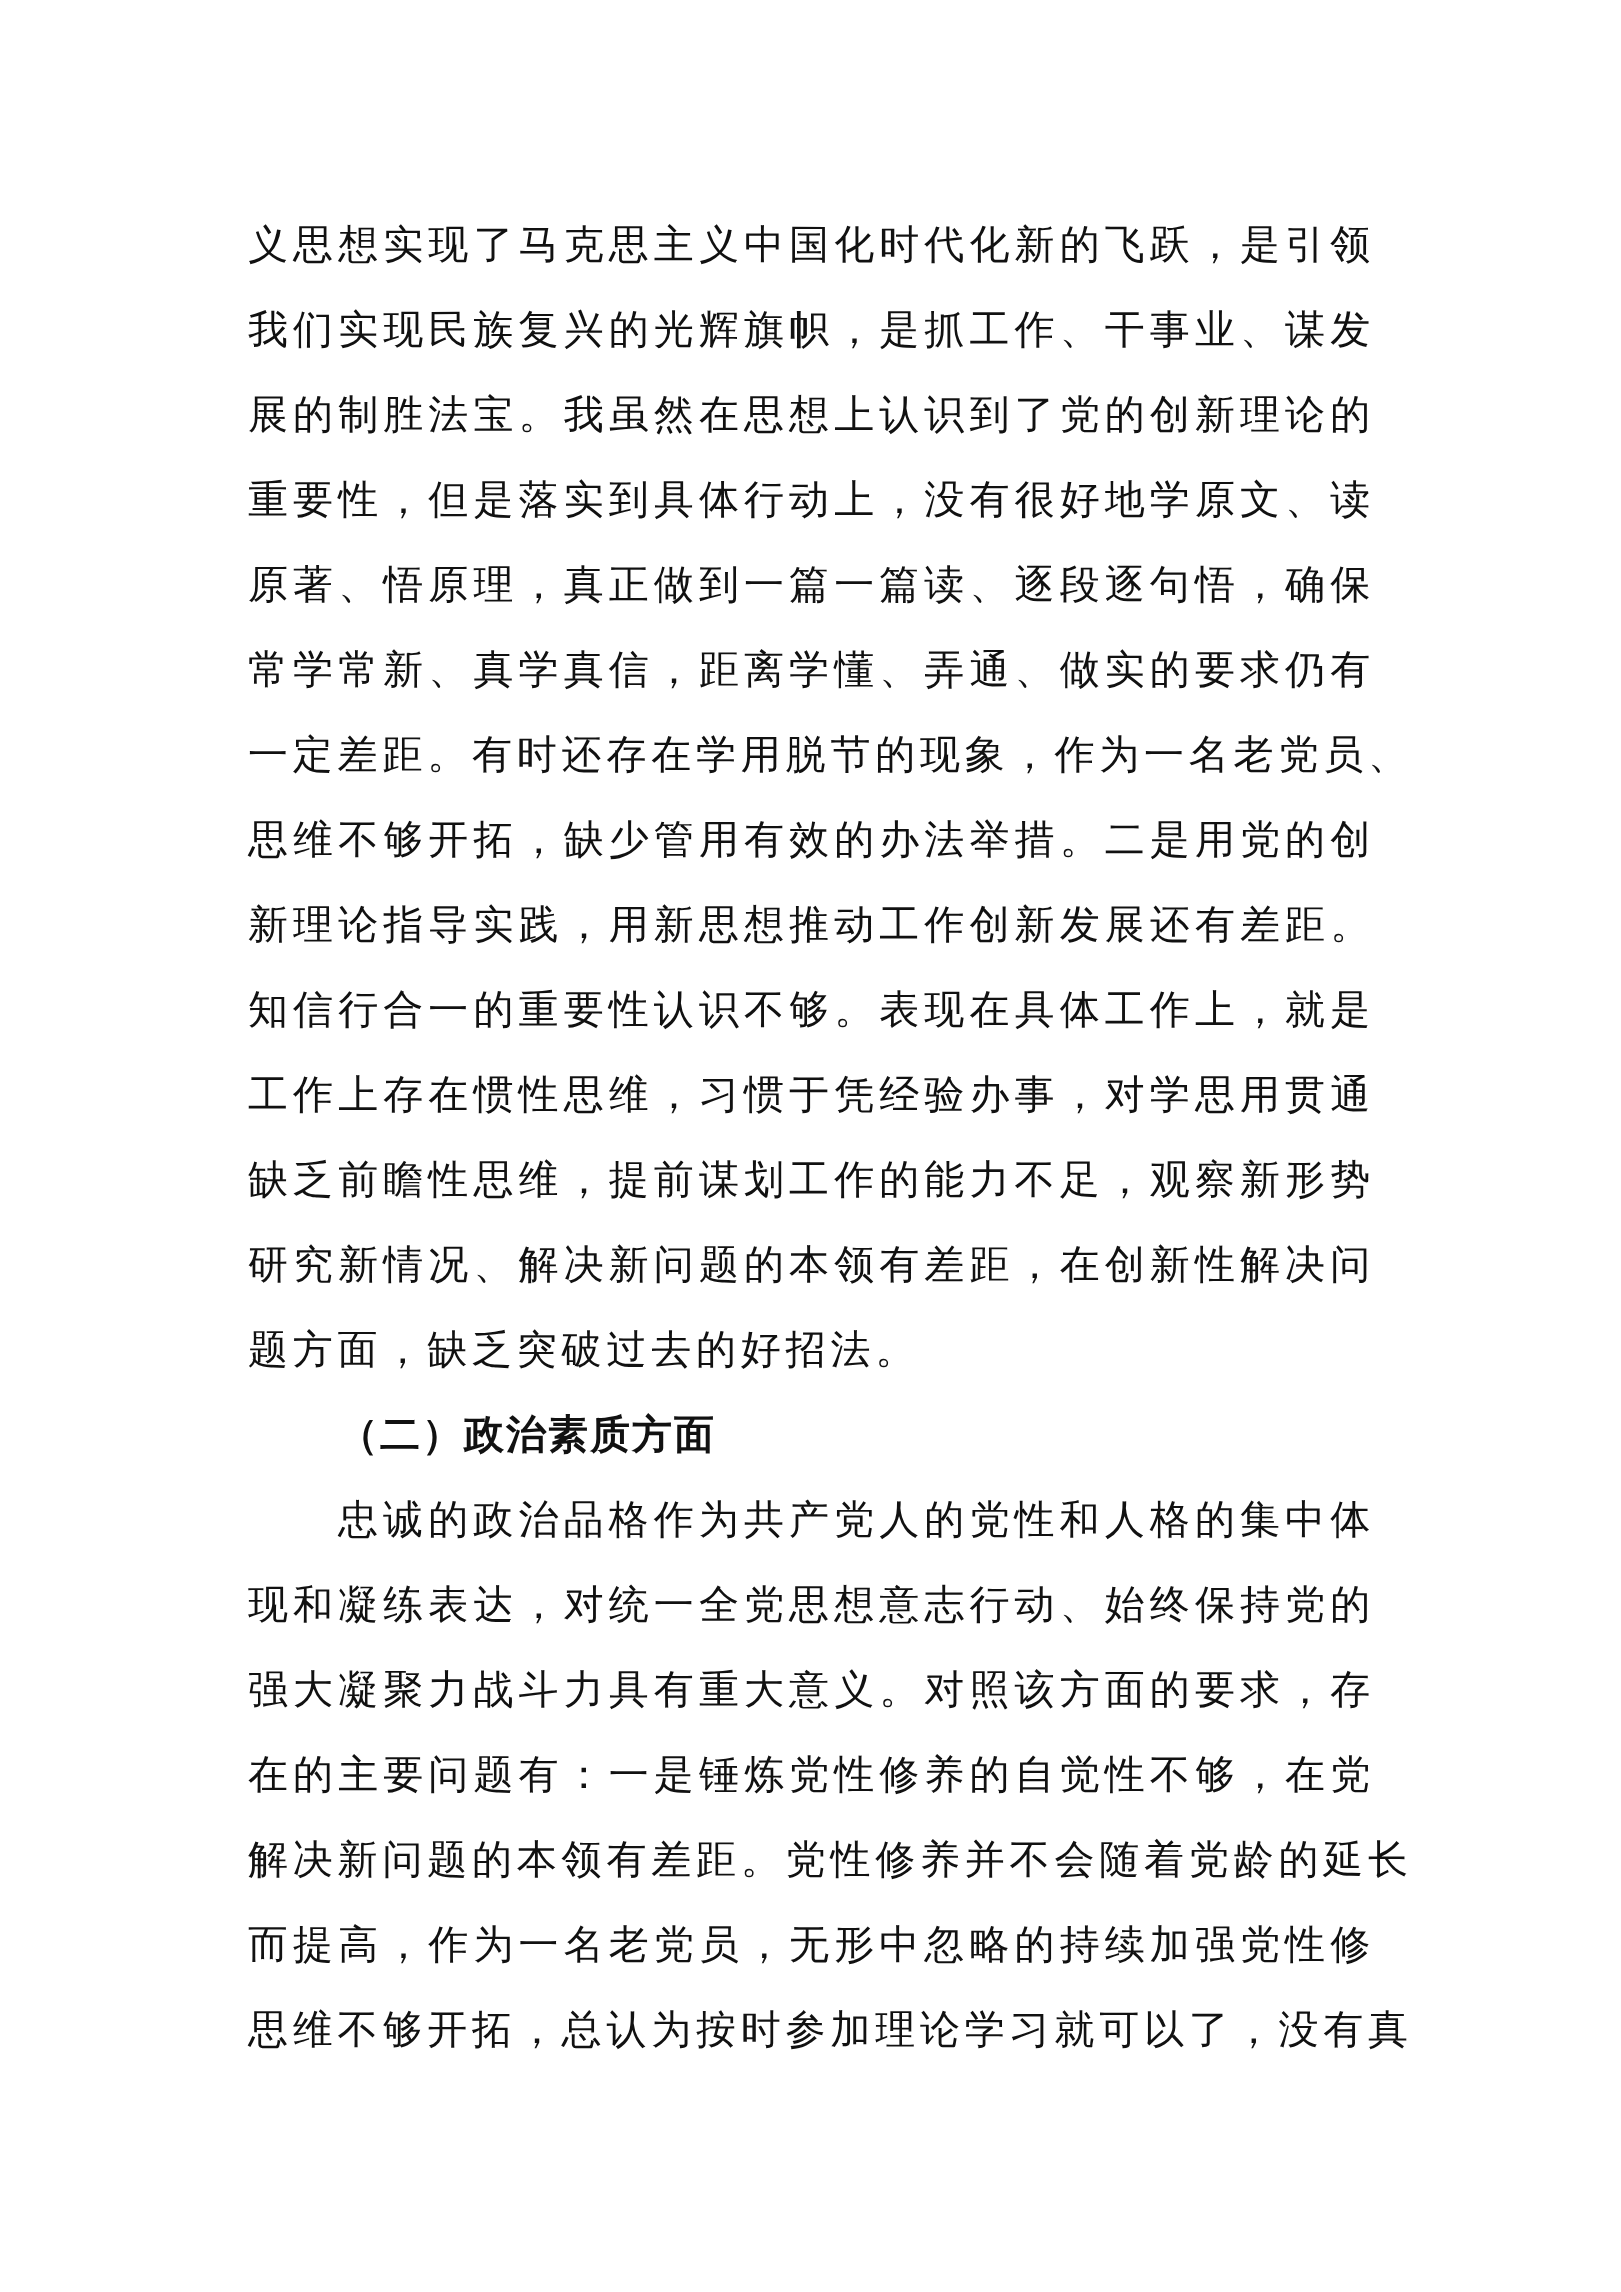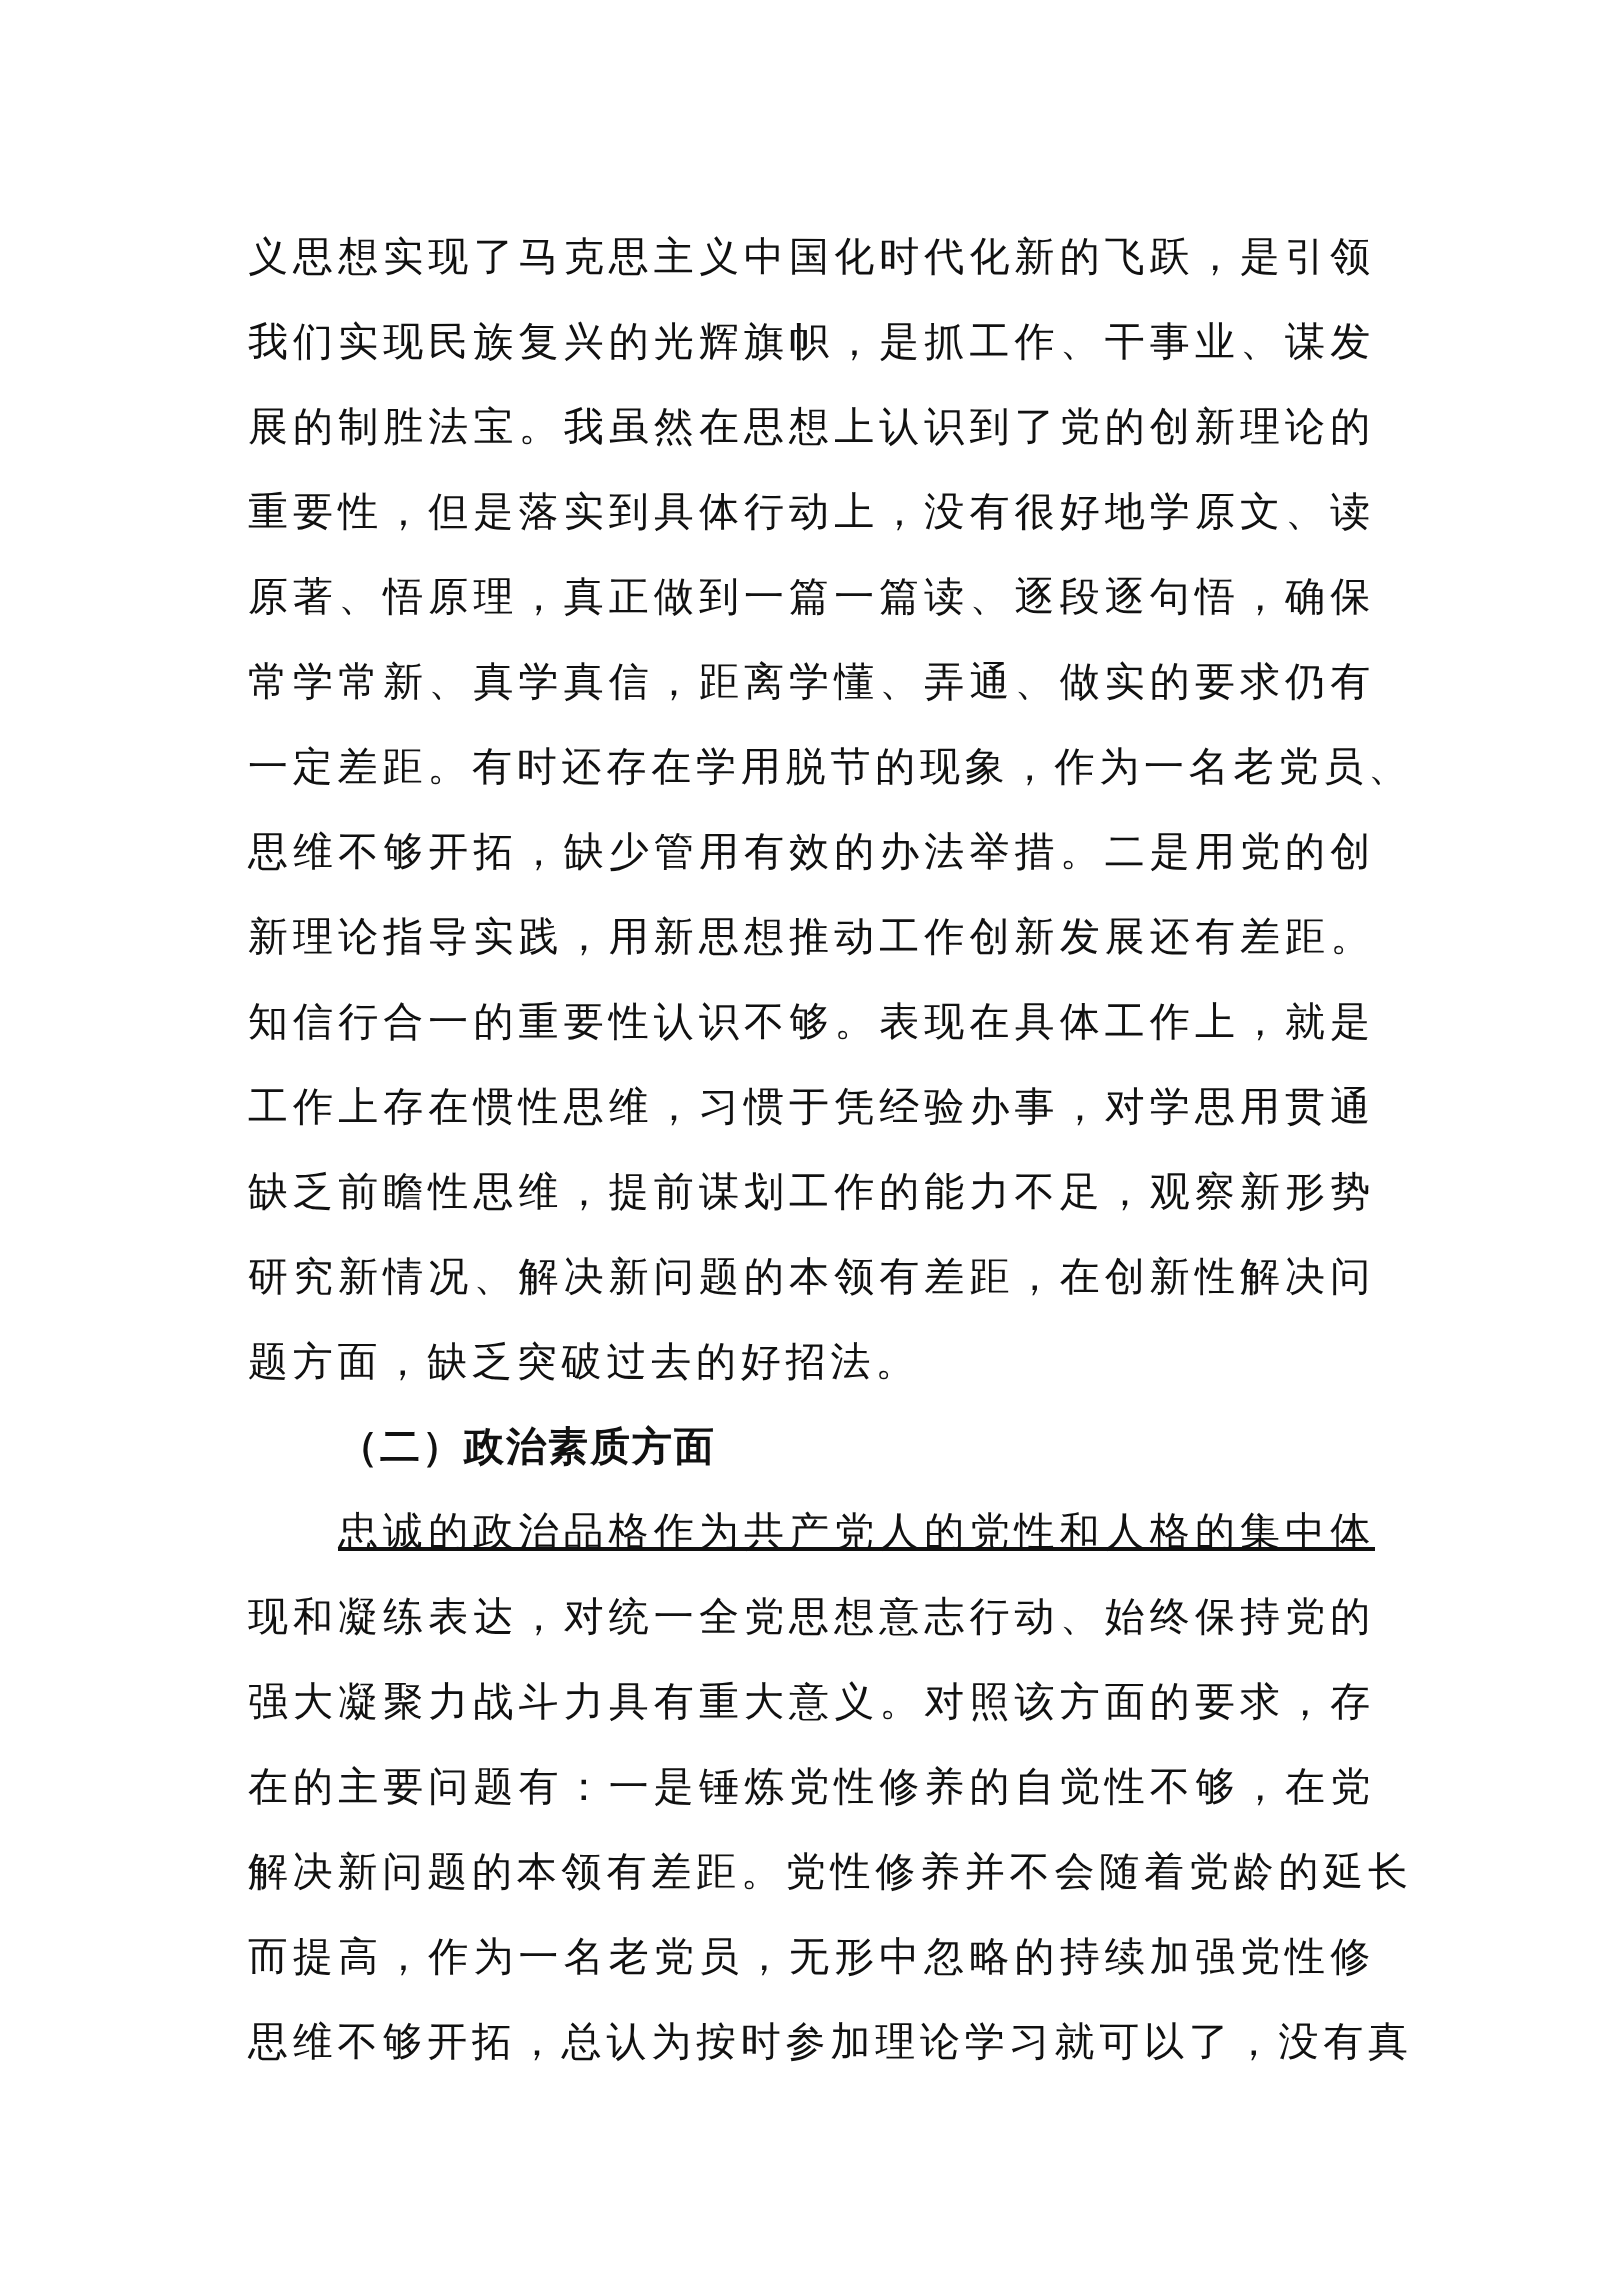--- a/index.html
+++ b/index.html
@@ -11,41 +11,40 @@
     width: 1621px;
     height: 2293px;
     position: relative;
     overflow: hidden;
     font-family: "DejaVu Serif", "Liberation Serif", serif;
     color: #111111;
   }
   .page {
     position: absolute;
     left: 248px;
-    top: 214px;
+    top: 202px;
     width: 1127px;
   }
   .line {
     height: 85px;
     line-height: 85px;
     font-size: 40px;
     white-space: nowrap;
     overflow: visible;
     letter-spacing: 4.8px;
     text-align: justify;
     text-align-last: justify;
     width: 1127px;
   }
   .line.last {
     text-align-last: left;
   }
   .line.indent {
     padding-left: 90px;
     width: 1037px;
-    text-decoration: underline;
   }
   .heading {
     font-family: Liberation Serif, serif;
     font-weight: bold;
     text-align-last: left;
     padding-left: 90px;
     width: 1037px;
     letter-spacing: 2px;
   }
 </style>

